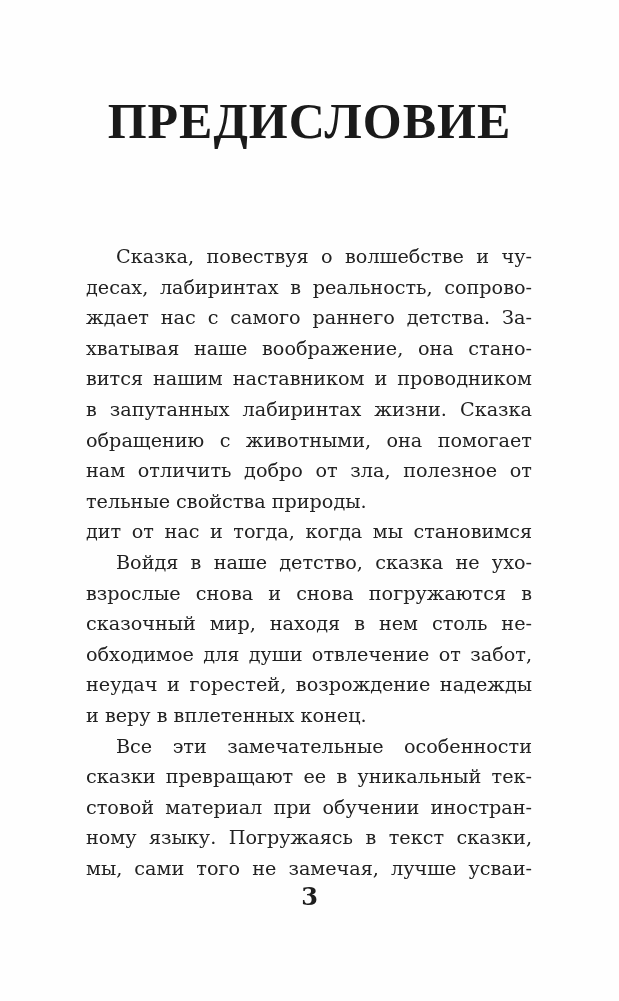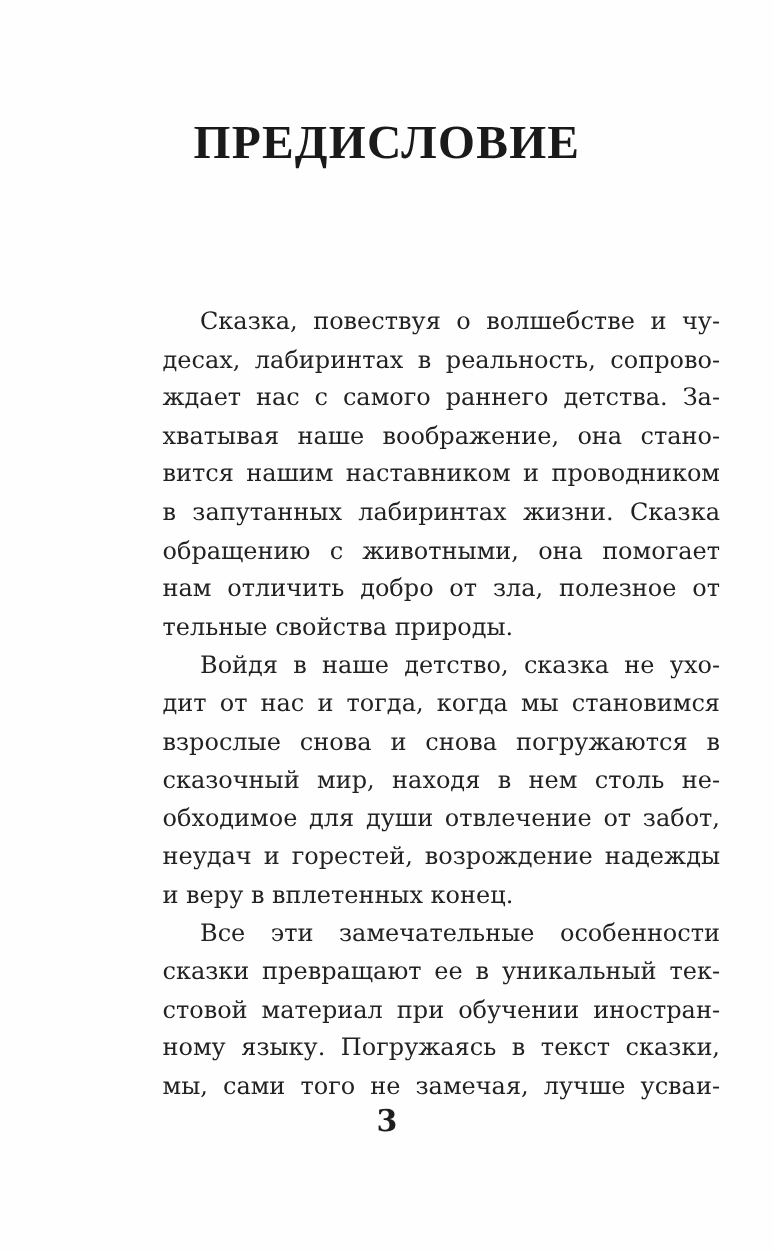--- a/index.html
+++ b/index.html
@@ -24,31 +24,30 @@
       background: #fefefe;
     }
     .title {
       position: absolute;
       left: 0;
       width: 619px;
       top: 92px;
       text-align: center;
       font-family: "Liberation Serif", "DejaVu Serif", serif;
       font-weight: bold;
-      font-size: 38px;
+      font-size: 50px;
       letter-spacing: 1px;
       color: #1a1a1a;
       margin: 0;
     }
     .body-text {
       position: absolute;
       left: 86px;
       top: 242px;
       width: 446px;
-      margin-left: 44px;
     }
     .line {
       display: block;
       height: 30.6px;
       line-height: 30.6px;
       font-family: "DejaVu Serif", "Liberation Serif", serif;
       font-size: 19.2px;
       white-space: nowrap;
       text-align: justify;
       text-align-last: justify;
@@ -86,22 +85,22 @@
       <span class="line">ждает нас с самого раннего детства. За-</span>
       <span class="line">хватывая наше воображение, она стано-</span>
       <span class="line">вится нашим наставником и проводником</span>
       <span class="line">в запутанных лабиринтах жизни. Сказка</span>
       <span class="line">обращению с животными, она помогает</span>
       <span class="line">нам отличить добро от зла, полезное от</span>
       <span class="line last">тельные свойства природы.</span>
     </div>
 
     <div>
+      <span class="line">дит от нас и тогда, когда мы становимся</span>
       <span class="line indent">Войдя в наше детство, сказка не ухо-</span>
-      <span class="line">дит от нас и тогда, когда мы становимся</span>
       <span class="line">взрослые снова и снова погружаются в</span>
       <span class="line">сказочный мир, находя в нем столь не-</span>
       <span class="line">обходимое для души отвлечение от забот,</span>
       <span class="line">неудач и горестей, возрождение надежды</span>
       <span class="line last">и веру в вплетенных конец.</span>
     </div>
 
     <div>
       <span class="line indent">Все эти замечательные особенности</span>
       <span class="line">сказки превращают ее в уникальный тек-</span>

